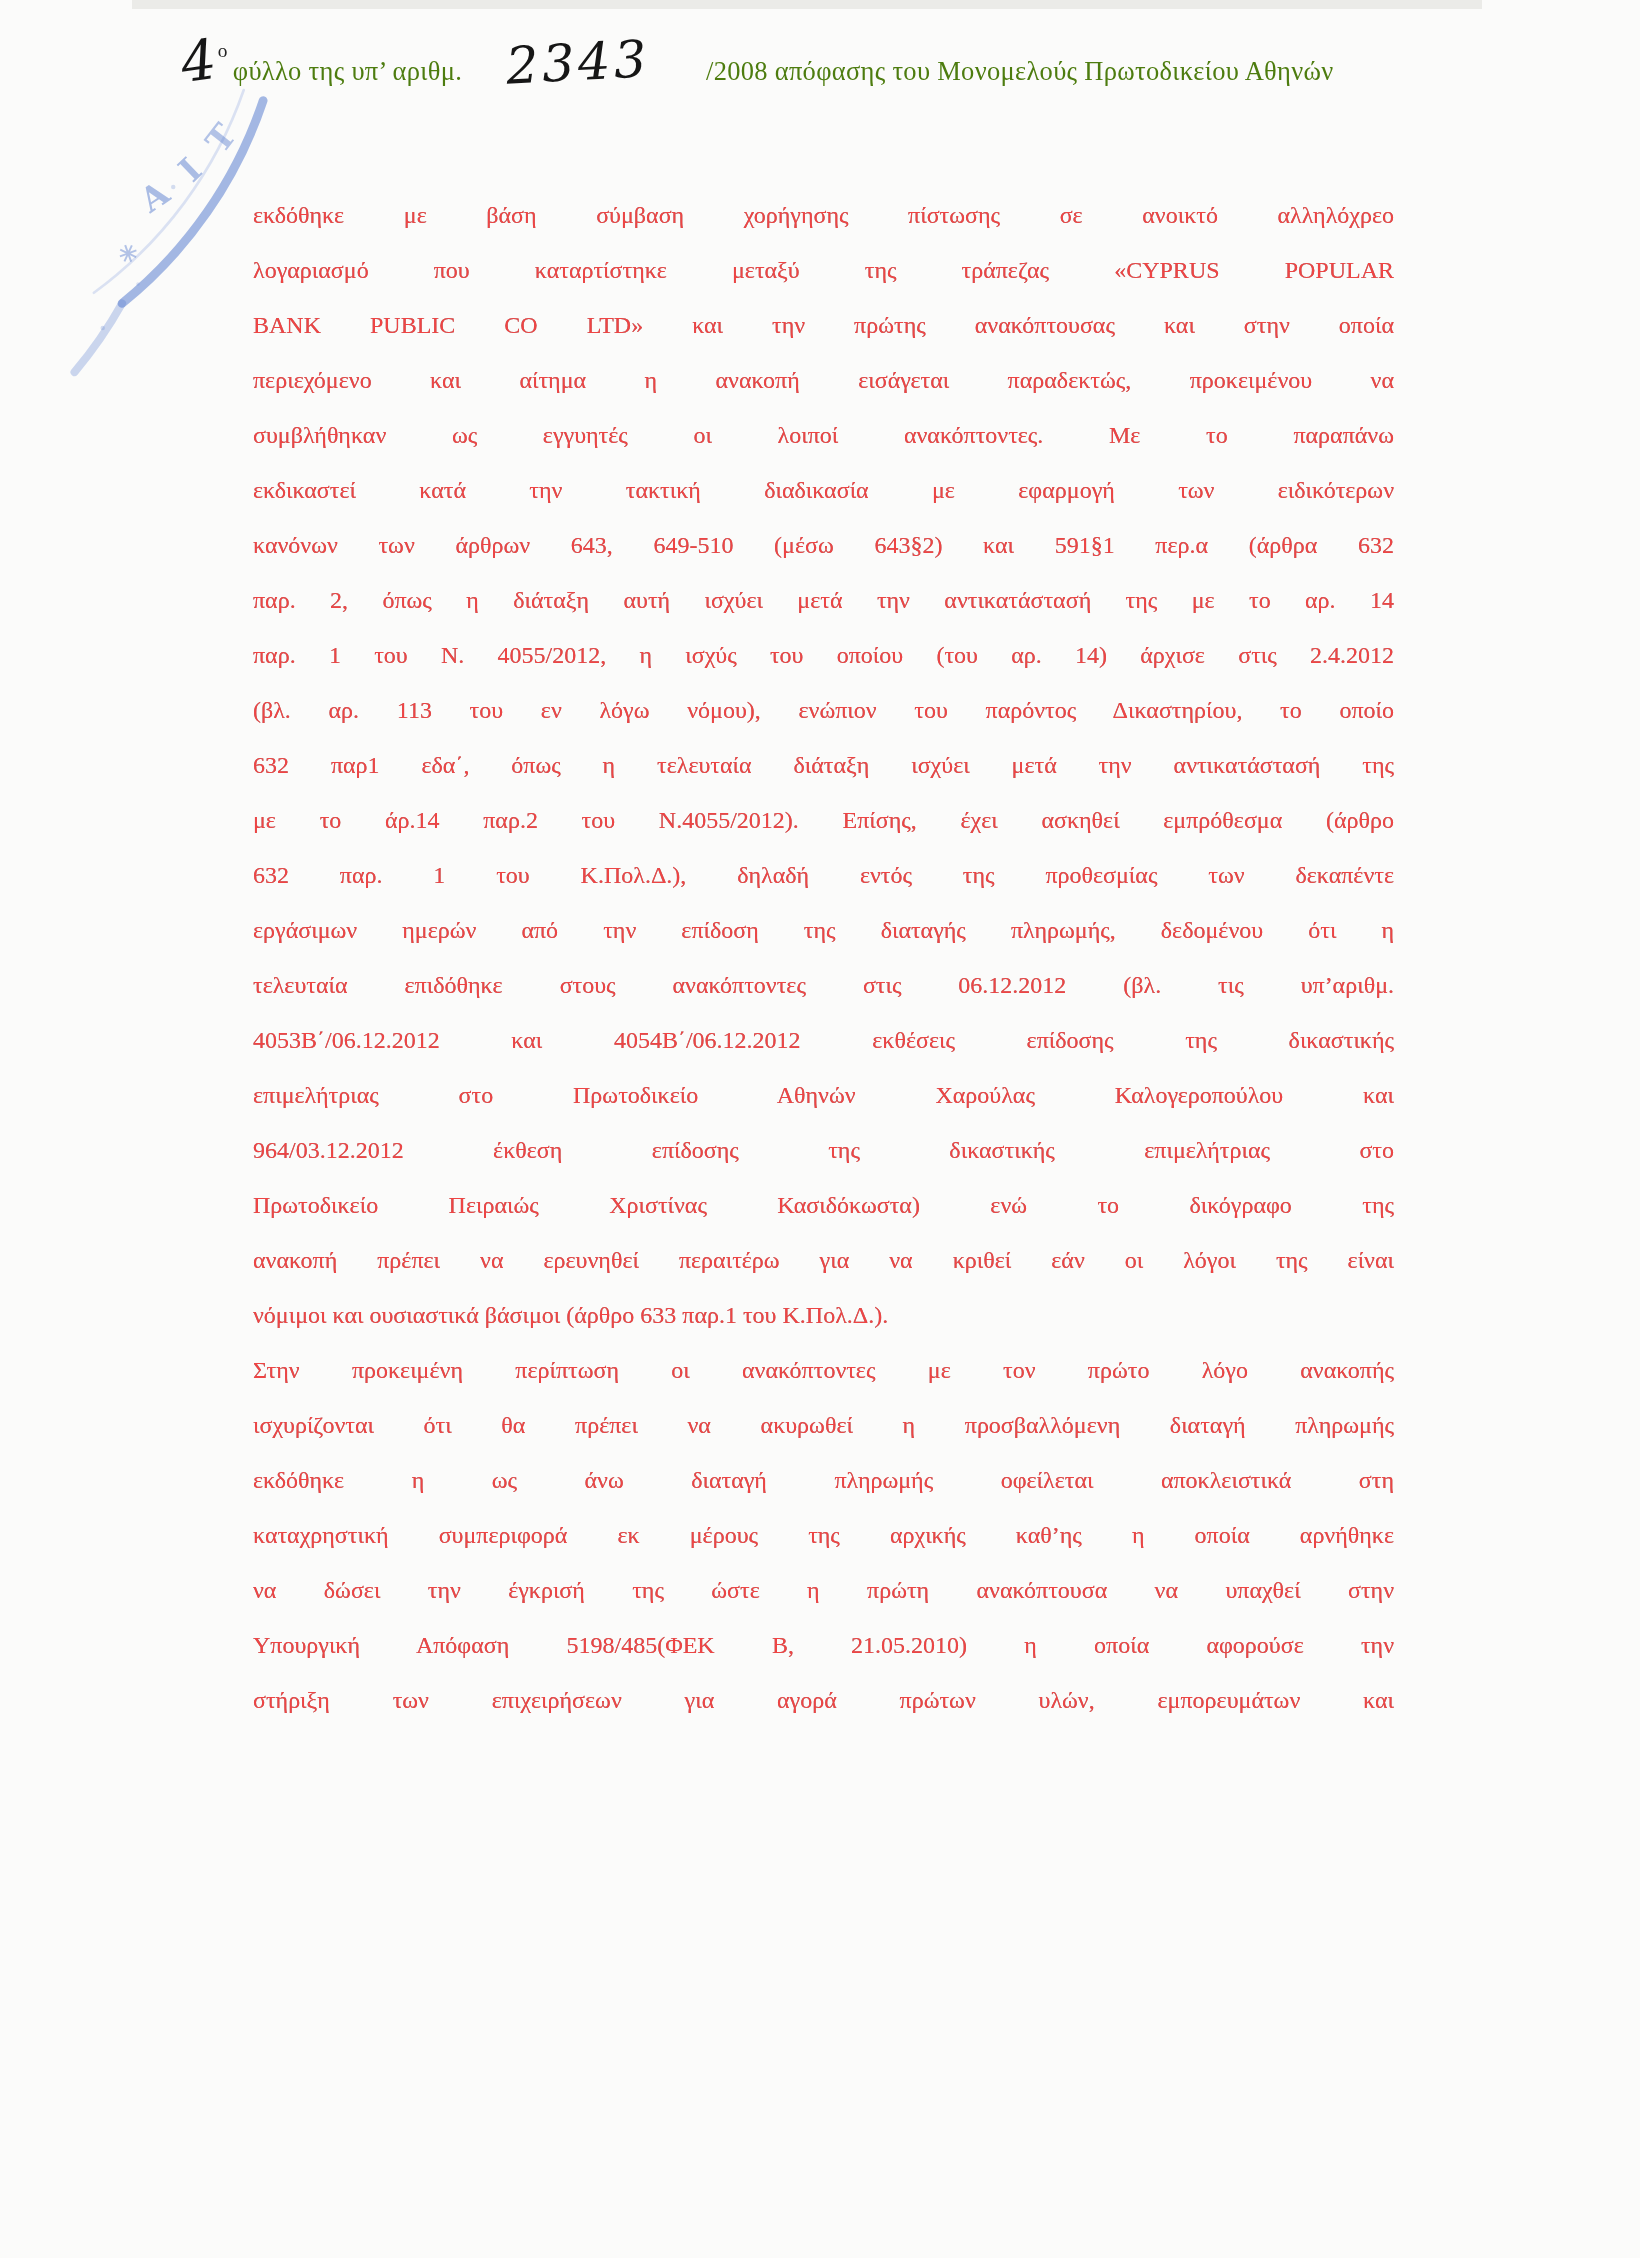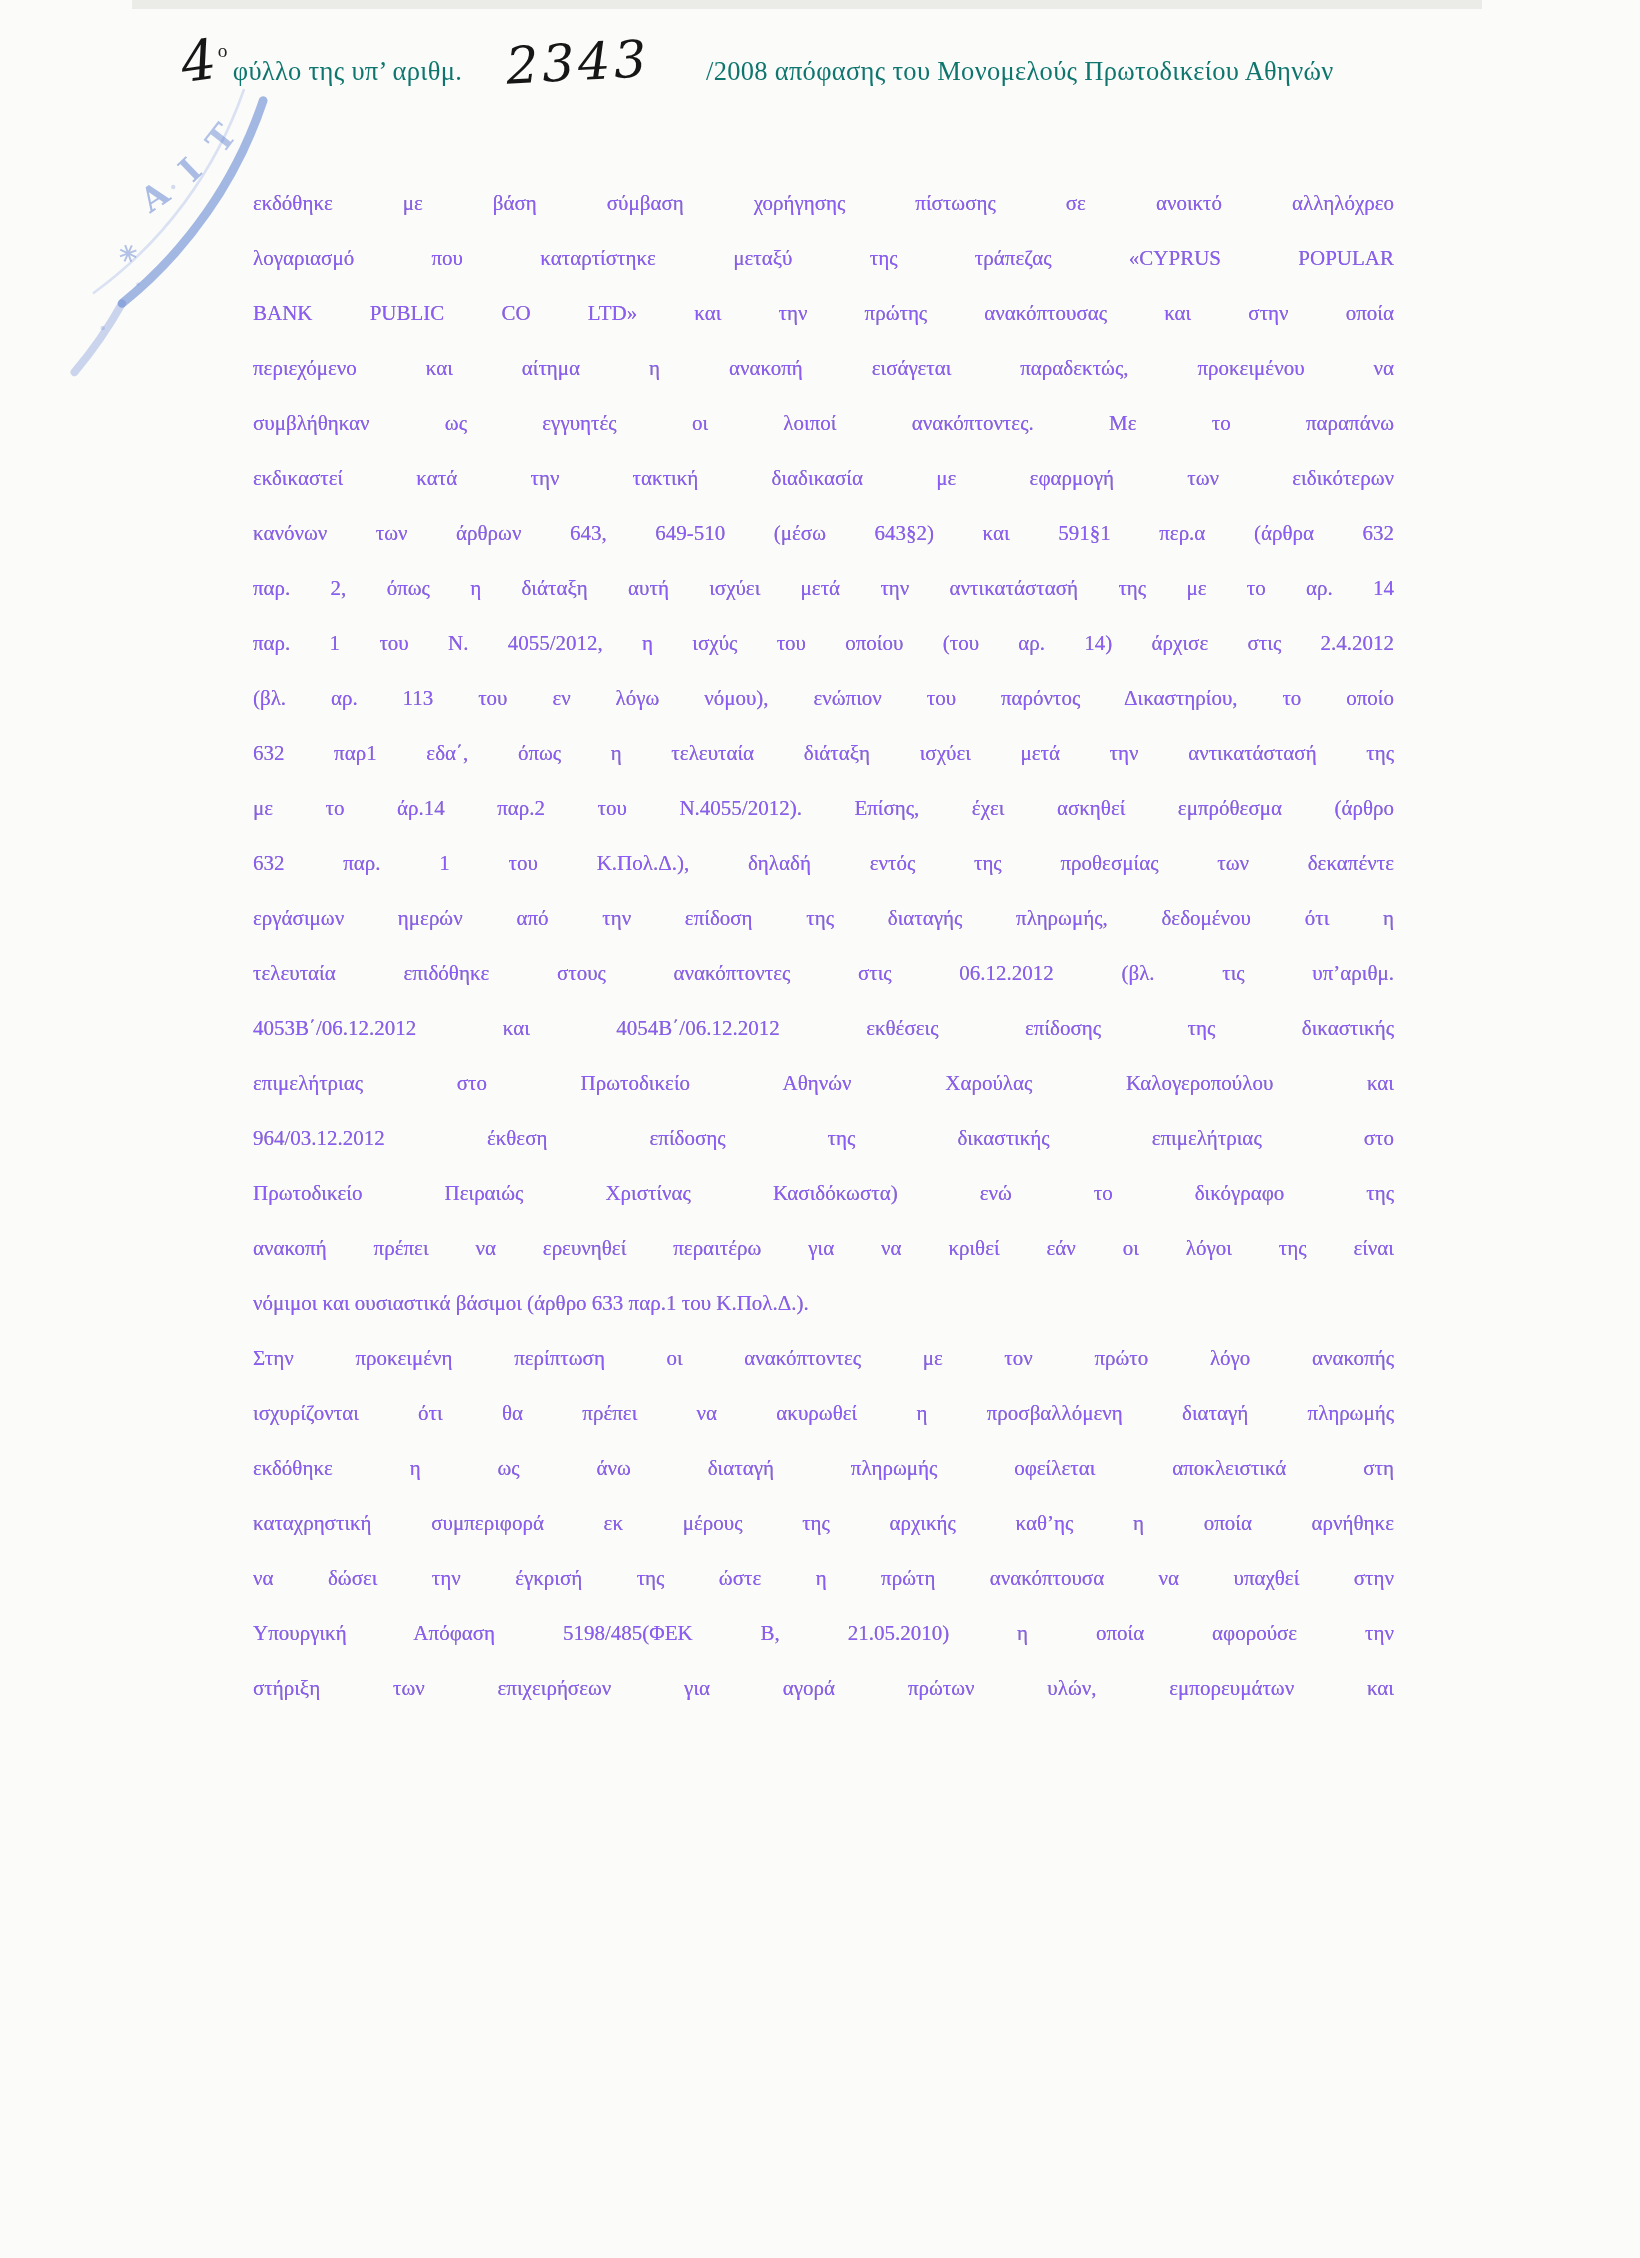--- a/index.html
+++ b/index.html
@@ -27,39 +27,39 @@
   }
   .sheet-num{
     font-size:55px;line-height:55px;display:inline-block;
     transform:rotate(-8deg);
   }
   .sheet-suffix{
     font-size:19.4px;position:relative;top:-23px;margin:0 5.3px 0 1.8px;color:#222;
     font-style:normal;
   }
   .hdr-typed{
-    font-size:26.5px;color:#0f766e;letter-spacing:0.3px;
+    font-size:26.5px;color:#4d7c0f;letter-spacing:0.3px;
   }
   .decision-num{
     font-size:51px;line-height:51px;display:inline-block;
     margin:0 56px 0 44px;transform:rotate(-3deg);letter-spacing:3.5px;
   }
   
   .stamp{
     position:absolute;left:41px;top:81px;width:238px;height:309px;
     pointer-events:none;
   }
   .stamp text{
     font-family:"DejaVu Serif","Liberation Serif",serif;
     font-weight:bold;
   }
   
   .body-text{
-    position:absolute;left:253px;top:176px;width:1141px;
-    font-size:21px;color:#8b5cf6;
+    position:absolute;left:253px;top:188px;width:1141px;
+    font-size:24px;color:#ef4444;
     text-shadow:0 0 0.4px rgba(10,10,10,.45);
   }
   .line{
     height:55px;line-height:55px;overflow:hidden;
     text-align:justify;text-align-last:justify;
   }
   .line.para-end{
     text-align:left;text-align-last:left;
   }
 </style>

